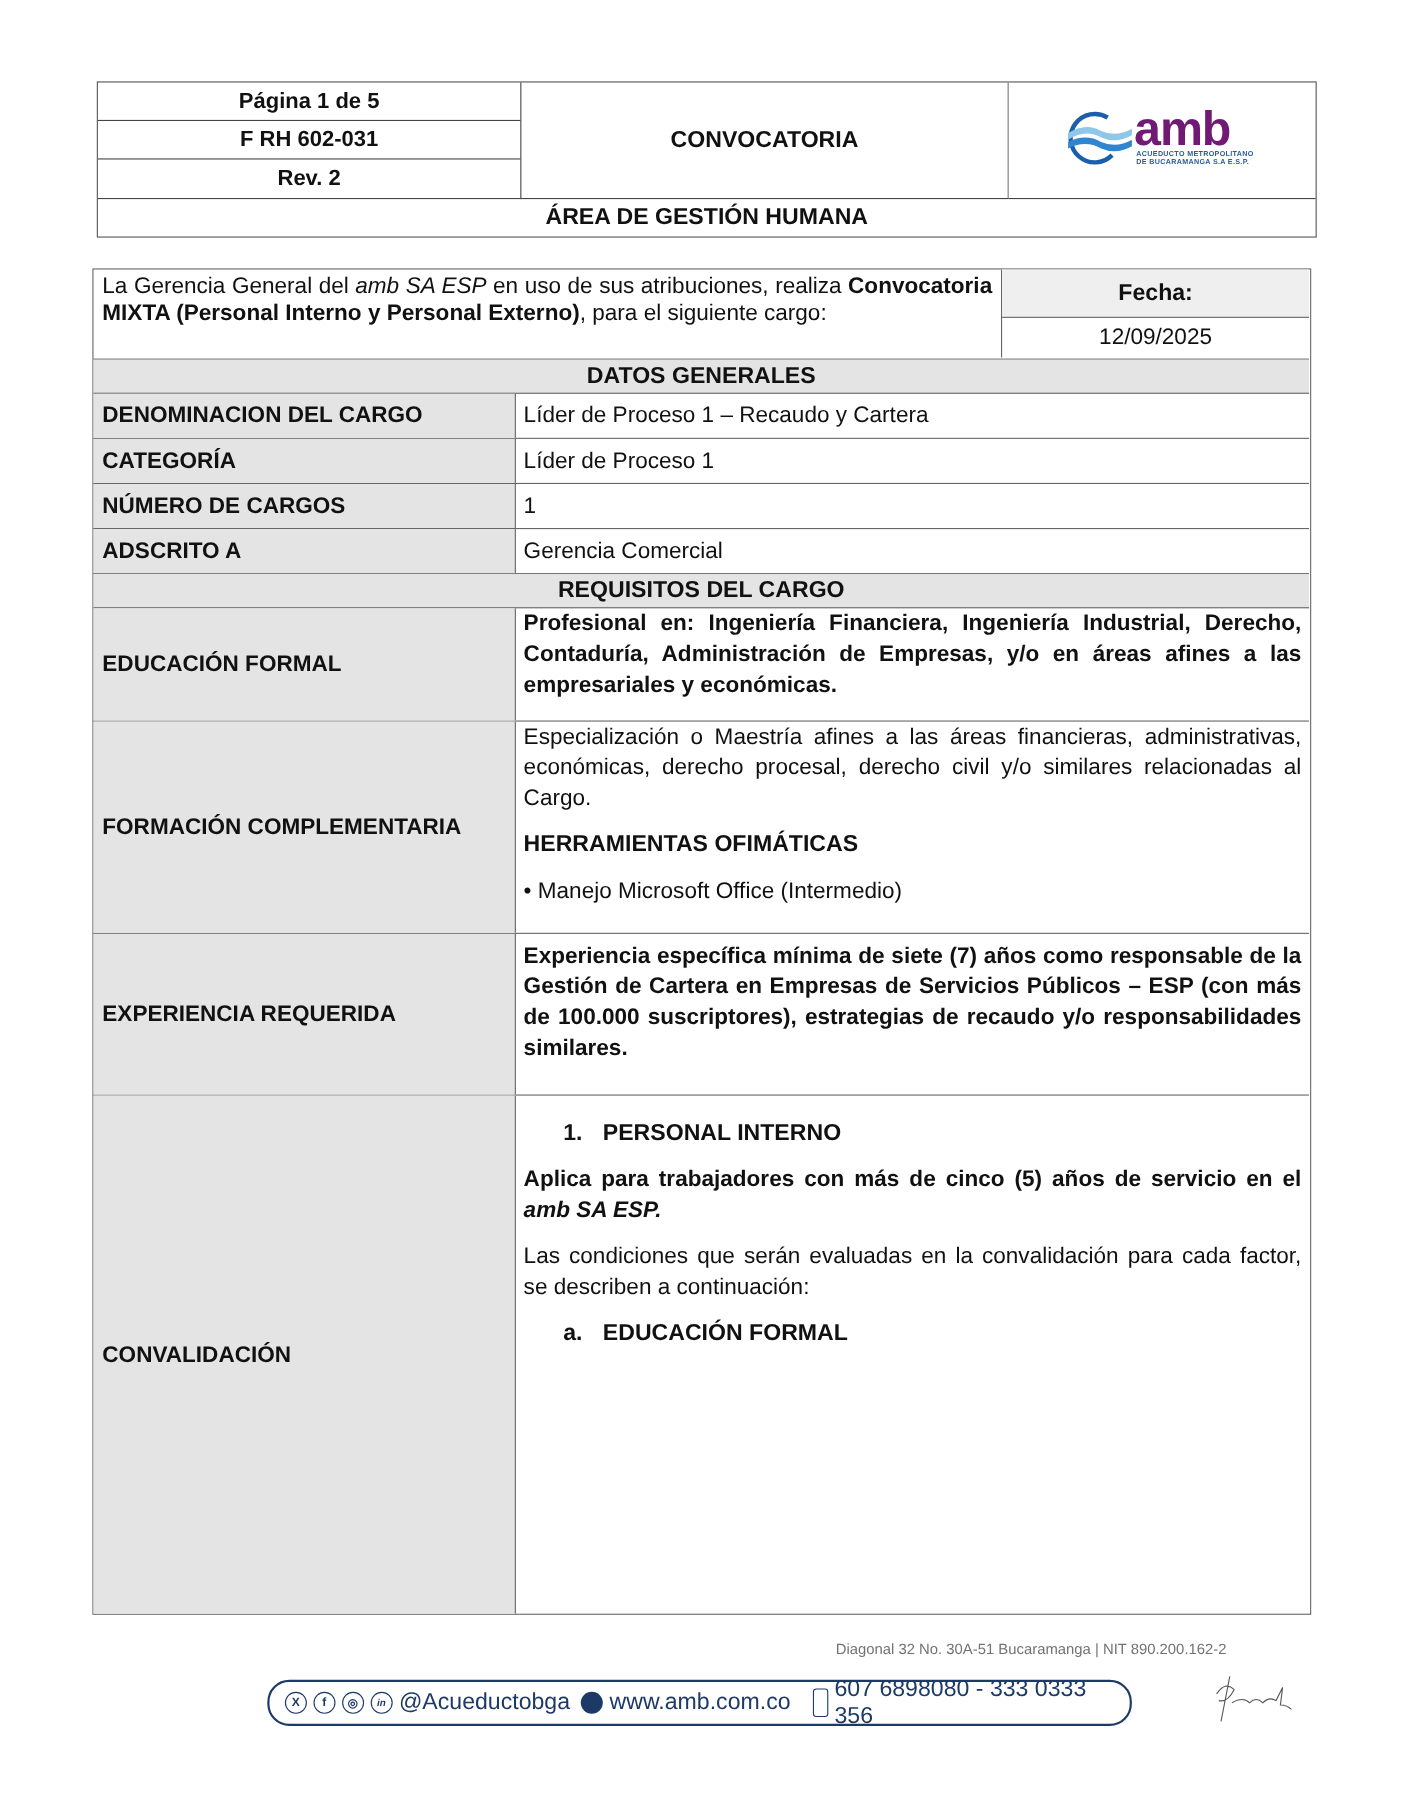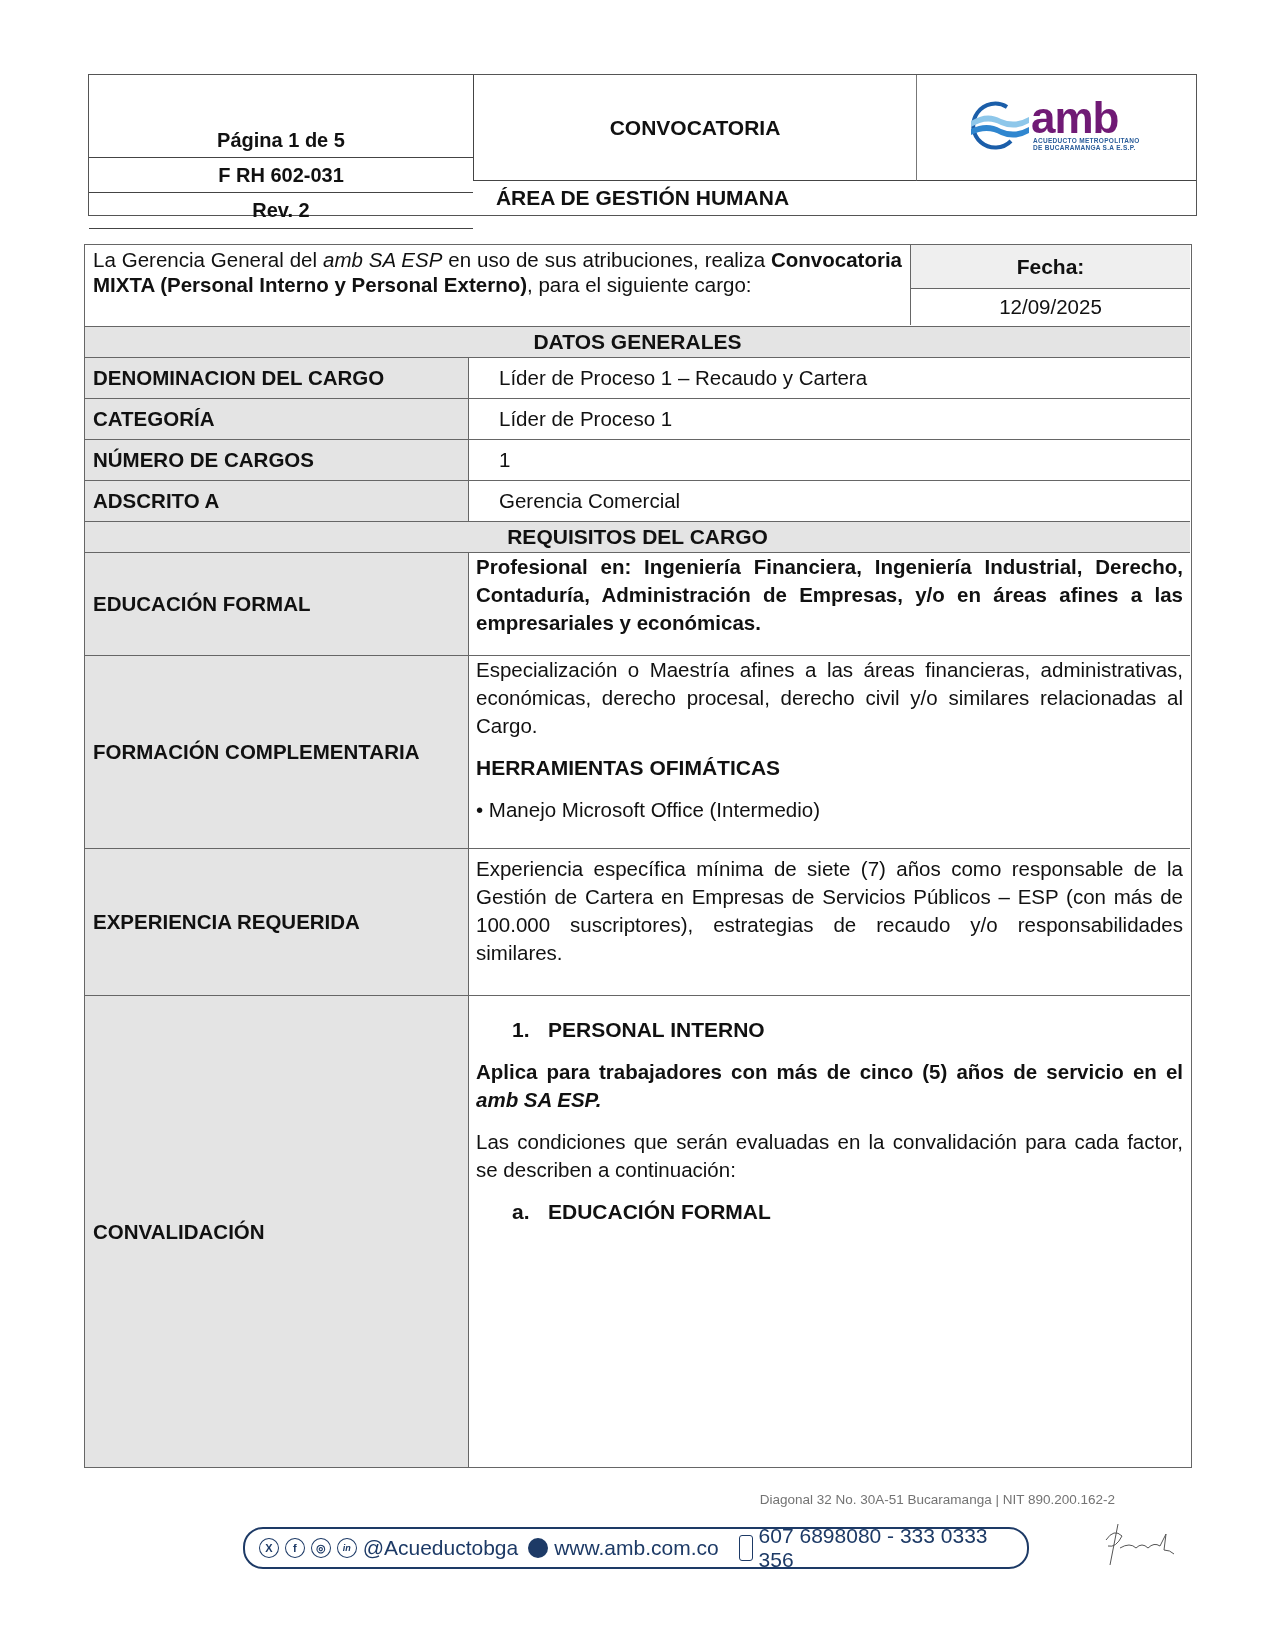--- a/index.html
+++ b/index.html
@@ -6,37 +6,37 @@
   body { width:1275px; height:1650px; position:relative; overflow:hidden;
          font-family:"Liberation Sans", sans-serif; color:#111; }
   .abs { position:absolute; box-sizing:border-box; }
   .b { font-weight:bold; }
   .i { font-style:italic; }
 
   
   .hdr { left:88px; top:74px; width:1109px; height:142px; border:1.5px solid #555; }
   .hdr .cell { position:absolute; box-sizing:border-box; display:flex; align-items:center; justify-content:center;
                font-weight:bold; font-size:20px; }
-  .hdr .left { left:0; width:384px; height:35px; border-bottom:1.5px solid #444;margin-top:48px; }
+  .hdr .left { left:0; width:384px; height:35px; border-bottom:1.5px solid #444; }
   .hdr .mid { left:384px; top:0; width:444px; height:106px; border-left:1.5px solid #444; border-right:1.5px solid #777; border-bottom:1.5px solid #444; font-size:21px;}
   .hdr .right { left:828px; top:0; width:279px; height:106px; border-bottom:1.5px solid #444; }
   .hdr .area { left:0; top:106px; width:1107px; height:34px; font-size:21px; }
 
   
   .logo { position:absolute; left:50px; top:24px; width:180px; height:56px; }
   .logo-text { position:absolute; left:64px; top:-6px; font-size:44px; font-weight:bold; color:#701a75; letter-spacing:-1px; font-family:"Liberation Sans", sans-serif; }
   .logo-sub { position:absolute; left:66px; top:38px; font-size:6.5px; color:#2a5d9a; line-height:7px; white-space:nowrap; letter-spacing:0.3px; }
 
   
   .main { left:84px; top:244px; width:1108px; height:1224px; border:1.5px solid #666; }
   .row { position:absolute; left:0; width:1105px; box-sizing:border-box; border-bottom:1.5px solid #666; }
   .lbl { position:absolute; left:0; top:0; bottom:0; width:384px; background:#e4e4e4; border-right:1.5px solid #666;
          display:flex; align-items:center; padding-left:8px; box-sizing:border-box; font-weight:bold; font-size:20.5px; }
   .val { position:absolute; left:384px; right:0; top:0; bottom:0; padding:4px 7px 0 7px; box-sizing:border-box; font-size:20.5px; line-height:28px; text-align:justify; }
-  .val.center { display:flex; align-items:center; padding-top:0;margin-left:23px; }
+  .val.center { display:flex; align-items:center; padding-top:0; }
   .sect { background:#e4e4e4; display:flex; align-items:center; justify-content:center; font-weight:bold; font-size:21px; }
   .val p { margin:0 0 14px 0; }
 
   .intro { left:0; top:0; height:82px; }
   .intro-text { position:absolute; left:0; top:0; width:826px; height:80px; padding:2px 8px; box-sizing:border-box; font-size:20.5px; line-height:25px; text-align:justify; border-right:1.5px solid #666; }
   .fecha-h { position:absolute; left:826px; top:0; right:0; height:43px; background:#efefef; border-bottom:1.5px solid #666; display:flex; align-items:center; justify-content:center; font-weight:bold; font-size:21px; }
   .fecha-v { position:absolute; left:826px; top:43px; right:0; height:37px; display:flex; align-items:center; justify-content:center; font-size:20.5px; }
 
   .numhead { font-weight:bold; font-size:21px; padding-left:36px; margin:14px 0 14px 0 !important; }
   .numhead .n { display:inline-block; width:36px; }
@@ -114,21 +114,21 @@
     <div class="lbl">FORMACIÓN COMPLEMENTARIA</div>
     <div class="val" style="padding-top:0;">
       <p>Especialización o Maestría afines a las áreas financieras, administrativas, económicas, derecho procesal, derecho civil y/o similares relacionadas al Cargo.</p>
       <p class="b" style="font-size:21px;">HERRAMIENTAS OFIMÁTICAS</p>
       <p>• Manejo Microsoft Office (Intermedio)</p>
     </div>
   </div>
 
   <div class="row" style="top:604px; height:147px;">
     <div class="lbl">EXPERIENCIA REQUERIDA</div>
-    <div class="val" style="padding-top:6px;">Experiencia específica mínima de siete (7) años como responsable de la Gestión de Cartera en Empresas de Servicios Públicos – ESP (con más de 100.000 suscriptores), estrategias de recaudo y/o responsabilidades similares.</div>
+    <div class="val" style="padding-top:6px;font-weight:bold;">Experiencia específica mínima de siete (7) años como responsable de la Gestión de Cartera en Empresas de Servicios Públicos – ESP (con más de 100.000 suscriptores), estrategias de recaudo y/o responsabilidades similares.</div>
   </div>
 
   <div class="row" style="top:751px; height:471px; border-bottom:none;">
     <div class="lbl">CONVALIDACIÓN</div>
     <div class="val" style="padding-top:6px; overflow:hidden;">
       <p class="numhead"><span class="n">1.</span><span>PERSONAL INTERNO</span></p>
       <p class="b"><span>Aplica para trabajadores con más de cinco (5) años de servicio en el </span><span class="i">amb SA ESP.</span></p>
       <p>Las condiciones que serán evaluadas en la convalidación para cada factor, se describen a continuación:</p>
       <p class="numhead"><span class="n">a.</span><span>EDUCACIÓN FORMAL</span></p>
     </div>

